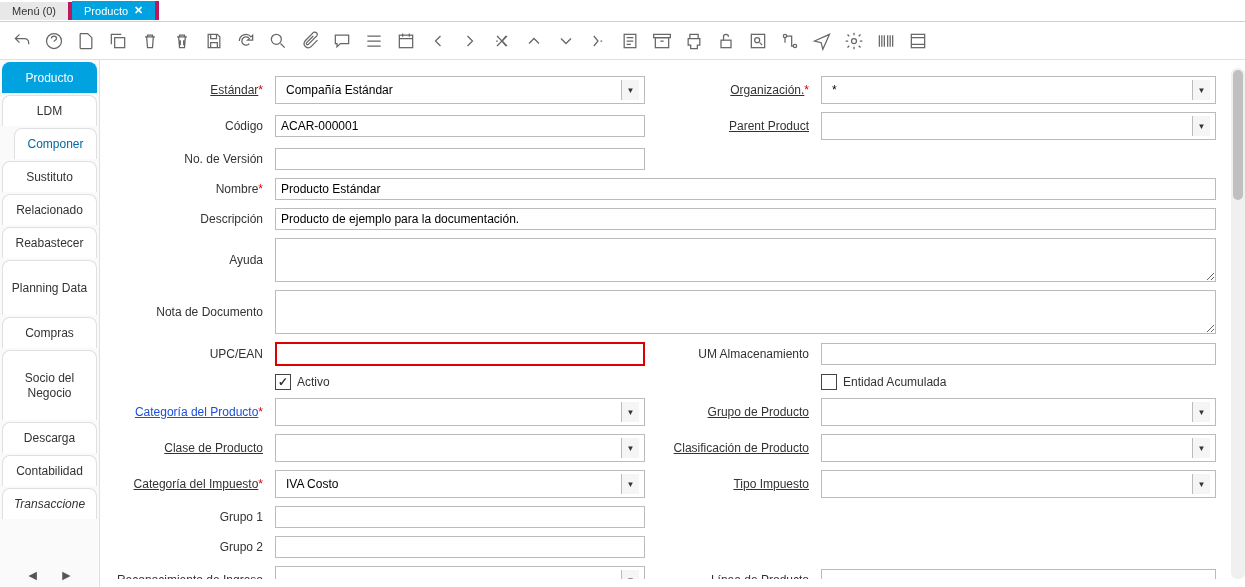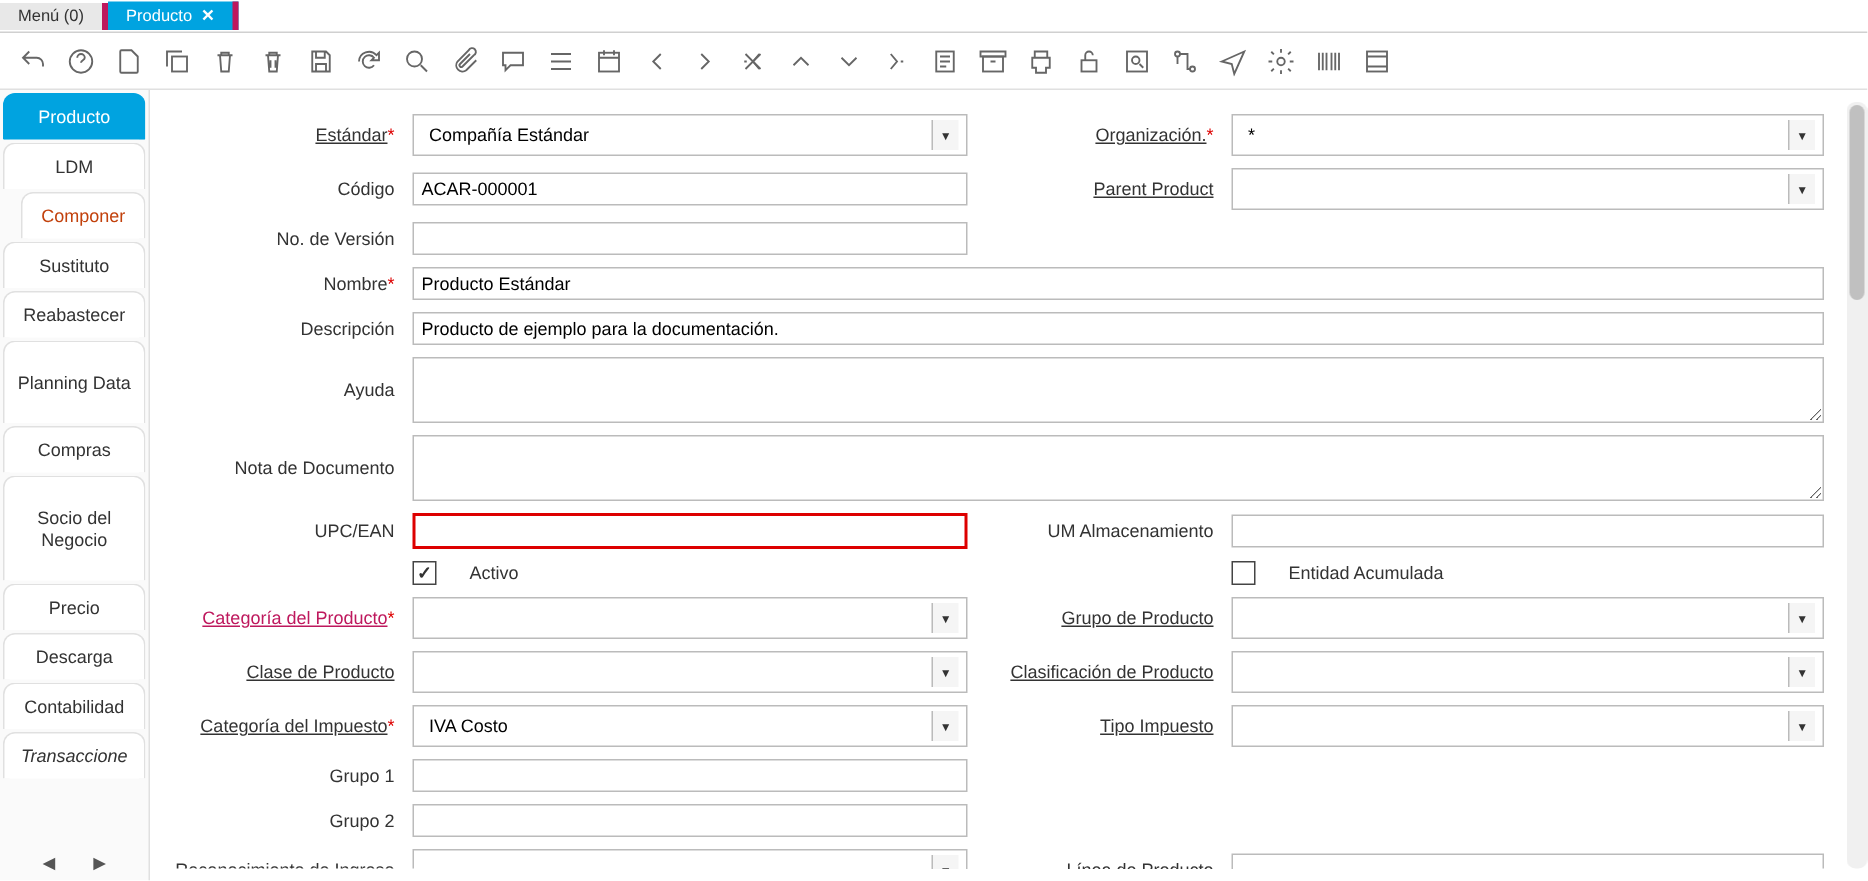--- a/index.html
+++ b/index.html
@@ -17,43 +17,43 @@
 .toolbar .tool { width: 24px; height: 24px; display: flex; align-items: center; justify-content: center; color: #666; cursor: pointer; }
 .toolbar .tool svg { width: 20px; height: 20px; fill: none; stroke: #666; stroke-width: 1.5; }
 
 
 .main { display: flex; height: calc(587px - 22px - 38px); }
 
 
 .side-tabs { width: 100px; background: #fafafa; border-right: 1px solid #e0e0e0; overflow: hidden; position: relative; }
 .side-tab { padding: 8px 6px; text-align: center; font-size: 12px; cursor: pointer; border-radius: 8px 8px 0 0; margin: 2px 2px 0 2px; background: #fff; border: 1px solid #e0e0e0; border-bottom: none; white-space: nowrap; overflow: hidden; text-overflow: ellipsis; position: relative; }
 .side-tab.active { background: #00a3e0; color: #fff; border-color: #00a3e0; }
-.side-tab.sub { margin-left: 14px; color: #c2410c; }
+.side-tab.sub { margin-left: 14px; color: #0369a1; }
 .side-tab.multi { white-space: normal; line-height: 1.2; padding: 20px 4px; }
 .side-tab.italic { font-style: italic; }
 .nav-arrows { position: absolute; bottom: 4px; left: 0; right: 0; display: flex; justify-content: center; gap: 20px; font-size: 14px; color: #555; }
 
 
 .form-wrap { flex: 1; position: relative; overflow: hidden; }
 .form-scroll { position: absolute; left: 12px; right: 12px; top: 8px; bottom: 8px; overflow-y: auto; border-radius: 4px; }
 .form-grid { display: grid; grid-template-columns: 155px 370px 160px 395px; column-gap: 8px; row-gap: 8px; align-items: center; padding: 8px 8px 8px 0; }
 .lbl { text-align: right; font-size: 12px; color: #333; padding-right: 4px; }
 .lbl .u { text-decoration: underline; }
 .lbl .req { color: #d00; }
-.lbl.red .u { color: #be185d; }
+.lbl.red .u { color: #1d4ed8; }
 
 .inp, .sel, .txa { width: 100%; border: 1px solid #bbb; padding: 3px 5px; font-size: 12px; font-family: inherit; background: #fff; }
 .sel { display: flex; }
 .sel input { flex: 1; border: none; outline: none; font-size: 12px; font-family: inherit; padding: 3px 5px; }
 .sel .dd { width: 18px; display: flex; align-items: center; justify-content: center; border-left: 1px solid #bbb; background: #f5f5f5; cursor: pointer; font-size: 8px; }
 .txa { resize: vertical; height: 44px; }
 .span3 { grid-column: 2 / 5; }
 .highlight { border: 2px solid #d00; }
 
-.chk-wrap { display: flex; align-items: center; gap: 22px; }
+.chk-wrap { display: flex; align-items: center; gap: 6px; }
 .chk { width: 16px; height: 16px; border: 1.5px solid #444; display: flex; align-items: center; justify-content: center; font-size: 12px; cursor: pointer; }
 .chk.checked::after { content: "✓"; color: #333; font-weight: bold; }
 
 
 .form-wrap .vscroll { position: absolute; right: 0; top: 8px; bottom: 8px; width: 14px; background: #f0f0f0; border-radius: 6px; }
 .form-wrap .vscroll .thumb { position: absolute; left: 2px; right: 2px; top: 2px; height: 130px; background: #c0c0c0; border-radius: 5px; }
 </style>
 </head>
 <body>
 
@@ -230,25 +230,25 @@
     </div>
 </div>
 
 <div class="main">
 
   <div class="side-tabs">
     <div class="side-tab active"><span>Producto</span></div>
     <div class="side-tab"><span>LDM</span></div>
     <div class="side-tab sub"><span>Componer</span></div>
     <div class="side-tab"><span>Sustituto</span></div>
+    <div class="side-tab"><span>Relacionado</span></div>
     <div class="side-tab"><span>Reabastecer</span></div>
     <div class="side-tab multi"><span>Planning Data</span></div>
     <div class="side-tab"><span>Compras</span></div>
     <div class="side-tab multi"><span>Socio del Negocio</span></div>
-    <div class="side-tab"><span>Precio</span></div>
     <div class="side-tab"><span>Descarga</span></div>
     <div class="side-tab"><span>Contabilidad</span></div>
     <div class="side-tab italic"><span>Transaccione</span></div>
     <div class="nav-arrows">
       <span>◄</span>
       <span>►</span>
     </div>
   </div>
 
   <div class="form-wrap">

